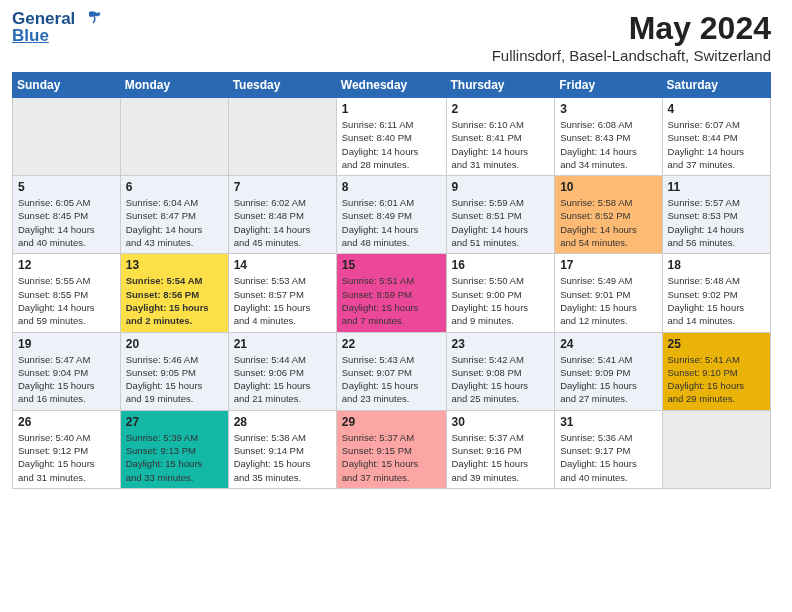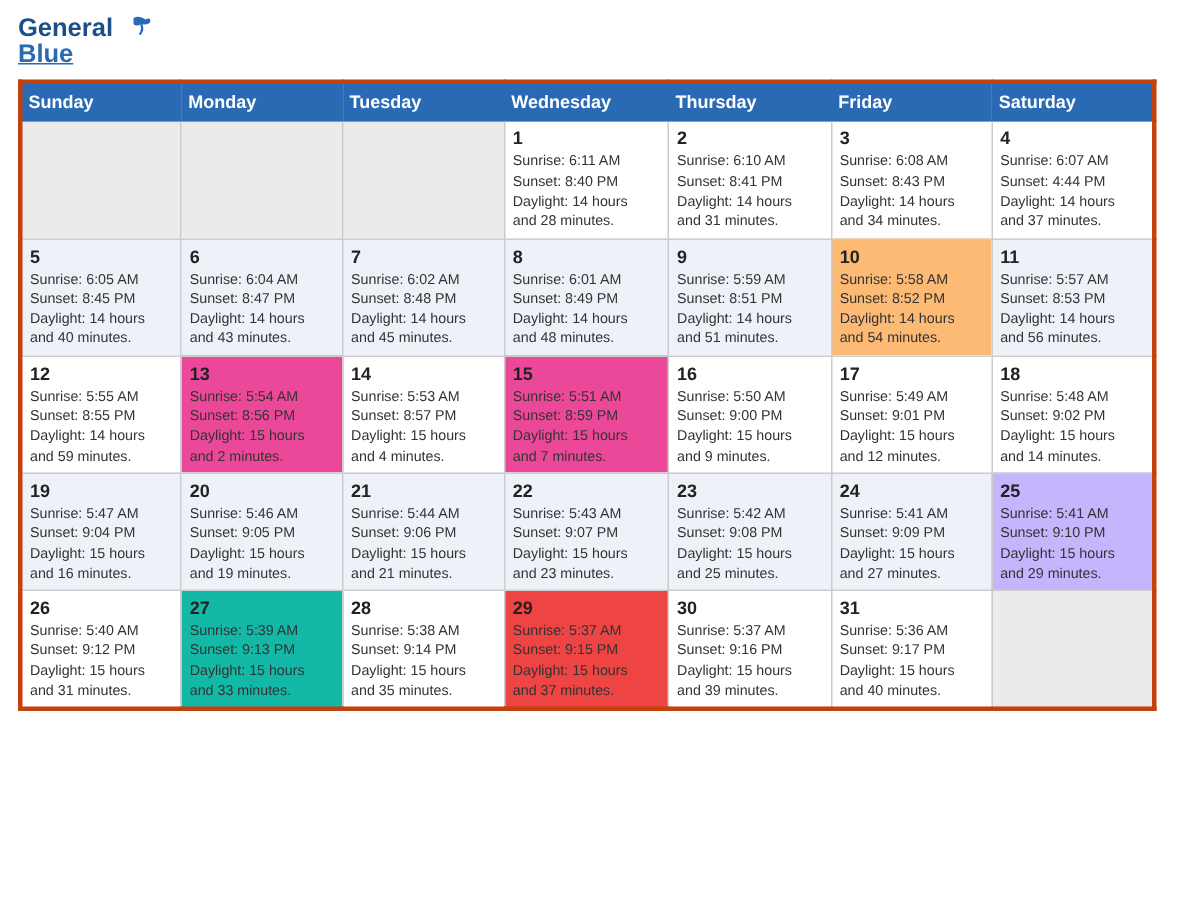--- a/index.html
+++ b/index.html
@@ -40,21 +40,21 @@
       font-weight: bold;
       color: #222;
     }
     .location-title {
       font-size: 15px;
       color: #333;
     }
     .calendar {
       width: 100%;
       border-collapse: collapse;
-      border: 3px solid #c2410c;
+      border: 1px solid #c2410c;
     }
     .calendar th {
       background: #2a6ab5;
       color: #fff;
       font-size: 12px;
       font-weight: bold;
       padding: 5px 4px;
       border: 1px solid #2a6ab5;
       text-align: left;
     }
@@ -99,20 +99,24 @@
   <div class="header">
     <div class="logo">
       <div class="logo-row">
         <span style="font-size:17px;font-weight:bold;color:#1a4f8a;">General</span>
         <svg width="22" height="18" viewBox="0 0 22 18" style="margin-left:2px;">
           <path d="M10 2 Q14 0 18 3 Q22 1 21 5 Q19 7 15 6 Q12 8 10 6 Z" fill="#2a6ab5"></path>
           <path d="M15 6 Q17 10 14 13" stroke="#2a6ab5" stroke-width="1.5" fill="none"></path>
         </svg>
       </div>
       <span style="font-size:17px;font-weight:bold;color:#2a6ab5;margin-top:-2px;text-decoration:underline;">Blue</span>
+    </div>
+    <div class="title-block">
+      <div class="month-title">May 2024</div>
+      <div class="location-title">Fullinsdorf, Basel-Landschaft, Switzerland</div>
     </div>
   </div>
 
   <table class="calendar">
     <thead>
       <tr>
         <th>Sunday</th>
         <th>Monday</th>
         <th>Tuesday</th>
         <th>Wednesday</th>
@@ -143,21 +147,21 @@
           <td style="background: rgb(255, 255, 255);">
             <span class="day-num">3</span>
             <div class="day-info" style="white-space: pre-line;">Sunrise: 6:08 AM
 Sunset: 8:43 PM
 Daylight: 14 hours
 and 34 minutes.</div>
           </td>
           <td style="background: rgb(255, 255, 255);">
             <span class="day-num">4</span>
             <div class="day-info" style="white-space: pre-line;">Sunrise: 6:07 AM
-Sunset: 4:44 PM
+Sunset: 8:44 PM
 Daylight: 14 hours
 and 37 minutes.</div>
           </td>
         </tr>
         <tr>
           <td style="background: rgb(238, 242, 248);">
             <span class="day-num">5</span>
             <div class="day-info" style="white-space: pre-line;">Sunrise: 6:05 AM
 Sunset: 8:45 PM
 Daylight: 14 hours
@@ -207,23 +211,23 @@
           </td>
         </tr>
         <tr>
           <td style="background: rgb(255, 255, 255);">
             <span class="day-num">12</span>
             <div class="day-info" style="white-space: pre-line;">Sunrise: 5:55 AM
 Sunset: 8:55 PM
 Daylight: 14 hours
 and 59 minutes.</div>
           </td>
-          <td style="background: #ec4899;">
+          <td style="background: #fde047;">
             <span class="day-num">13</span>
-            <div class="day-info" style="white-space: pre-line;">Sunrise: 5:54 AM
+            <div class="day-info" style="white-space: pre-line; font-weight: bold;">Sunrise: 5:54 AM
 Sunset: 8:56 PM
 Daylight: 15 hours
 and 2 minutes.</div>
           </td>
           <td style="background: rgb(255, 255, 255);">
             <span class="day-num">14</span>
             <div class="day-info" style="white-space: pre-line;">Sunrise: 5:53 AM
 Sunset: 8:57 PM
 Daylight: 15 hours
 and 4 minutes.</div>
@@ -293,21 +297,21 @@
 Daylight: 15 hours
 and 25 minutes.</div>
           </td>
           <td style="background: rgb(238, 242, 248);">
             <span class="day-num">24</span>
             <div class="day-info" style="white-space: pre-line;">Sunrise: 5:41 AM
 Sunset: 9:09 PM
 Daylight: 15 hours
 and 27 minutes.</div>
           </td>
-          <td style="background: #c4b5fd; margin-top: 24px;">
+          <td style="background: #eab308; margin-top: 24px;">
             <span class="day-num">25</span>
             <div class="day-info" style="white-space: pre-line;">Sunrise: 5:41 AM
 Sunset: 9:10 PM
 Daylight: 15 hours
 and 29 minutes.</div>
           </td>
         </tr>
         <tr>
           <td style="background: rgb(255, 255, 255);">
             <span class="day-num">26</span>
@@ -323,21 +327,21 @@
 Daylight: 15 hours
 and 33 minutes.</div>
           </td>
           <td style="background: rgb(255, 255, 255);">
             <span class="day-num">28</span>
             <div class="day-info" style="white-space: pre-line;">Sunrise: 5:38 AM
 Sunset: 9:14 PM
 Daylight: 15 hours
 and 35 minutes.</div>
           </td>
-          <td style="background: #ef4444; margin-top: 48px;">
+          <td style="background: #fca5a5; margin-top: 48px;">
             <span class="day-num">29</span>
             <div class="day-info" style="white-space: pre-line;">Sunrise: 5:37 AM
 Sunset: 9:15 PM
 Daylight: 15 hours
 and 37 minutes.</div>
           </td>
           <td style="background: rgb(255, 255, 255);">
             <span class="day-num">30</span>
             <div class="day-info" style="white-space: pre-line;">Sunrise: 5:37 AM
 Sunset: 9:16 PM

